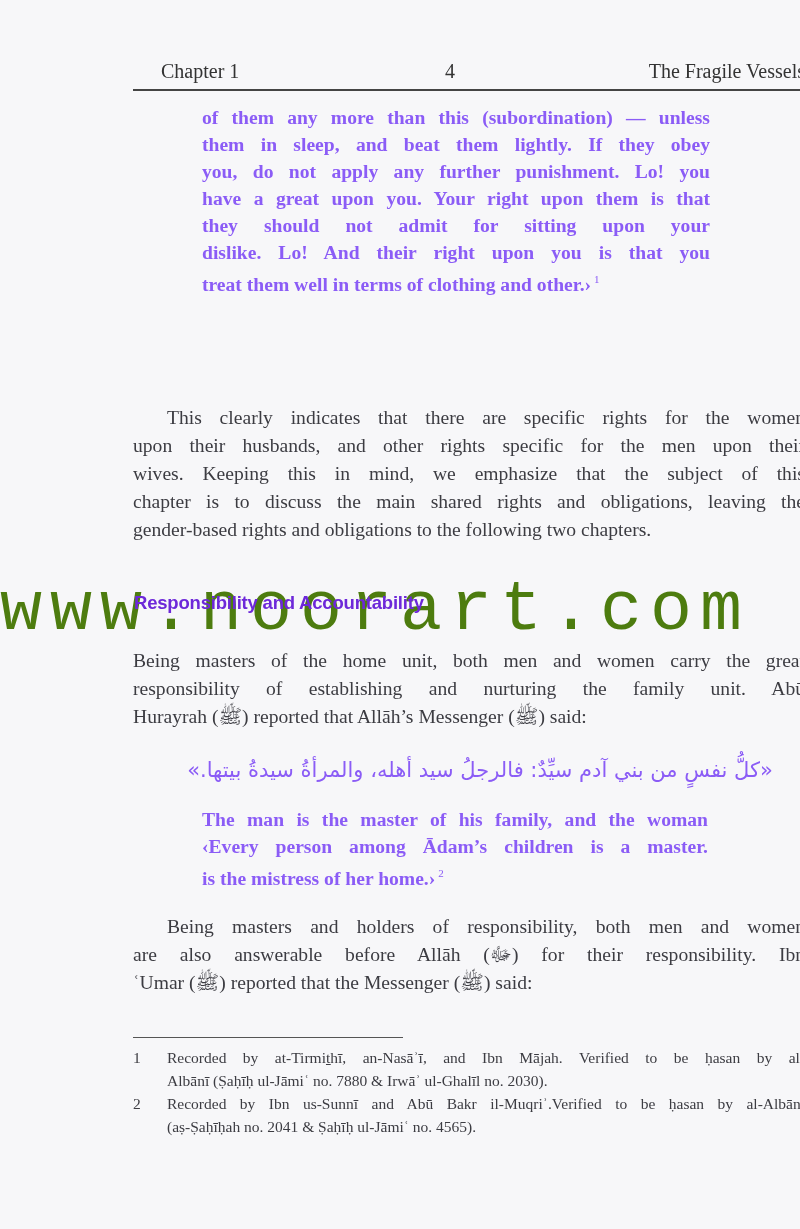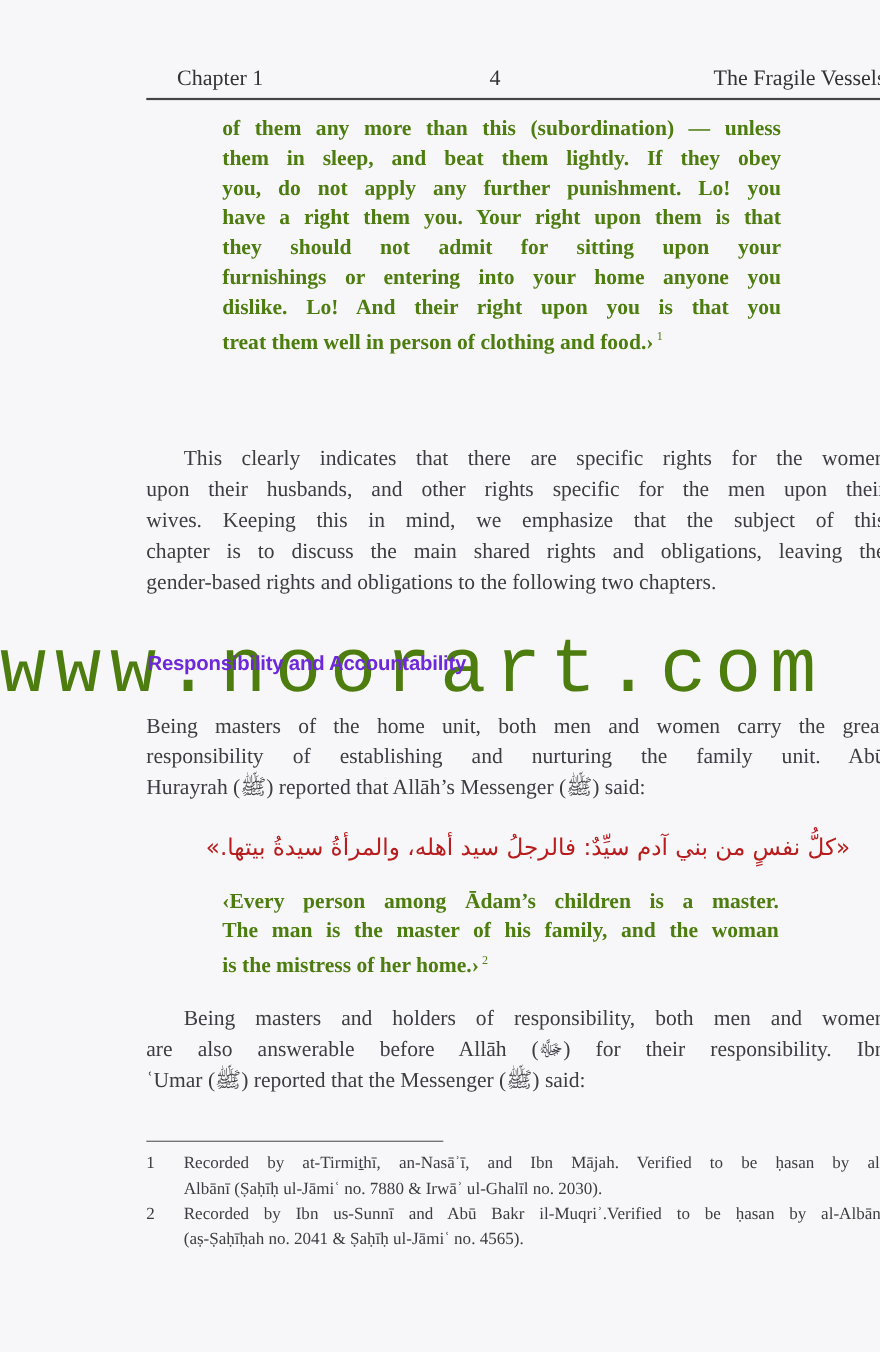--- a/index.html
+++ b/index.html
@@ -5,31 +5,31 @@
   html, body { margin: 0; padding: 0; }
   body {
     width: 800px; height: 1229px; background: #f7f7f9; position: relative;
     font-family: "Liberation Serif", "DejaVu Serif", serif; color: #3a3a3f; overflow: hidden;
   }
   .header { position: absolute; left: 133px; top: 60px; width: 672px; height: 26px; font-size: 20px; color: #333; }
   .header .l { position: absolute; left: 0; top: 0; margin-left: 28px; }
   .header .c { position: absolute; left: 312px; top: 0; }
   .header .r { position: absolute; right: 0; top: 0; }
   .header-rule { position: absolute; left: 133px; top: 89px; width: 672px; height: 2px; background: #444; }
-  .quote-bold { position: absolute; left: 202px; width: 508px; font-weight: bold; font-size: 19.6px; line-height: 27px; text-align: justify; color: #4d7c0f; }
+  .quote-bold { position: absolute; left: 202px; width: 508px; font-weight: bold; font-size: 19.6px; line-height: 27px; text-align: justify; color: #8b5cf6; }
   .quote-bold .ln { display: block; text-align-last: justify; white-space: nowrap; }
   .quote-bold .ln.last { text-align-last: left; }
   sup { font-size: 11px; font-weight: normal; vertical-align: 8px; margin-left: 3px; }
   .para { position: absolute; left: 133px; width: 672px; font-size: 19.6px; line-height: 28px; color: #3c3c42; }
   .para .ln { display: block; text-align: justify; text-align-last: justify; white-space: nowrap; }
   .para .ln.last { text-align-last: left; }
   .para .ln.indent { padding-left: 34px; }
   .heading { position: absolute; left: 134px; top: 592px; font-family: "Liberation Sans", "DejaVu Sans", sans-serif; font-weight: bold; font-size: 18.5px; color: #6d28d9; z-index: 2; letter-spacing: -0.2px; }
   .watermark { position: absolute; left: 0; top: 576px; width: 800px; font-family: "Liberation Mono", "DejaVu Sans Mono", monospace; font-size: 70px; color: #4d7c0f; letter-spacing: 8px; white-space: nowrap; z-index: 1; line-height: 70px; }
-  .arabic { position: absolute; left: 170px; top: 758px; width: 620px; font-family: "DejaVu Sans", sans-serif; font-size: 21px; direction: rtl; text-align: center; color: #b91c1c; }
+  .arabic { position: absolute; left: 170px; top: 758px; width: 620px; font-family: "DejaVu Sans", sans-serif; font-size: 21px; direction: rtl; text-align: center; color: #8b5cf6; }
   .fn-rule { position: absolute; left: 133px; top: 1037px; width: 270px; height: 1px; background: #555; }
   .footnotes { position: absolute; left: 133px; top: 1046px; width: 672px; font-size: 15.5px; line-height: 23px; color: #3c3c42; }
   .fn { position: relative; padding-left: 34px; }
   .fn .num { position: absolute; left: 0; top: 0; }
   .fn .ln { display: block; white-space: nowrap; text-align: justify; text-align-last: justify; }
   .fn .ln.last { text-align-last: left; }
 </style>
 </head>
 <body>
 
@@ -37,25 +37,24 @@
   <span class="l">Chapter 1</span>
   <span class="c">4</span>
   <span class="r">The Fragile Vessels</span>
 </div>
 <div class="header-rule"></div>
 
 <div class="quote-bold" style="top:104px;">
   <span class="ln">of them any more than this (subordination) — unless</span>
   <span class="ln">them in sleep, and beat them lightly. If they obey</span>
   <span class="ln">you, do not apply any further punishment. Lo! you</span>
-  <span class="ln">have a right them you. Your right upon them is that</span>
+  <span class="ln">have a great upon you. Your right upon them is that</span>
   <span class="ln">they should not admit for sitting upon your</span>
-  <span class="ln">furnishings or entering into your home anyone you</span>
   <span class="ln">dislike. Lo! And their right upon you is that you</span>
-  <span class="ln last"><span>treat them well in person of clothing and food.›</span><sup>1</sup></span>
+  <span class="ln last"><span>treat them well in terms of clothing and other.›</span><sup>1</sup></span>
 </div>
 
 <div class="para" style="top:404px;">
   <span class="ln indent">This clearly indicates that there are specific rights for the women</span>
   <span class="ln">upon their husbands, and other rights specific for the men upon their</span>
   <span class="ln">wives. Keeping this in mind, we emphasize that the subject of this</span>
   <span class="ln">chapter is to discuss the main shared rights and obligations, leaving the</span>
   <span class="ln last">gender-based rights and obligations to the following two chapters.</span>
 </div>
 
@@ -64,22 +63,22 @@
 
 <div class="para" style="top:647px;">
   <span class="ln">Being masters of the home unit, both men and women carry the great</span>
   <span class="ln">responsibility of establishing and nurturing the family unit. Abū</span>
   <span class="ln last">Hurayrah (ﷺ) reported that Allāh’s Messenger (ﷺ) said:</span>
 </div>
 
 <div class="arabic">«كلُّ نفسٍ من بني آدم سيِّدٌ: فالرجلُ سيد أهله، والمرأةُ سيدةُ بيتها.»</div>
 
 <div class="quote-bold" style="top:806px; width:506px;">
+  <span class="ln">The man is the master of his family, and the woman</span>
   <span class="ln">‹Every person among Ādam’s children is a master.</span>
-  <span class="ln">The man is the master of his family, and the woman</span>
   <span class="ln last"><span>is the mistress of her home.›</span><sup>2</sup></span>
 </div>
 
 <div class="para" style="top:913px;">
   <span class="ln indent">Being masters and holders of responsibility, both men and women</span>
   <span class="ln">are also answerable before Allāh (ﷻ) for their responsibility. Ibn</span>
   <span class="ln last">ʿUmar (ﷺ) reported that the Messenger (ﷺ) said:</span>
 </div>
 
 <div class="fn-rule"></div>

